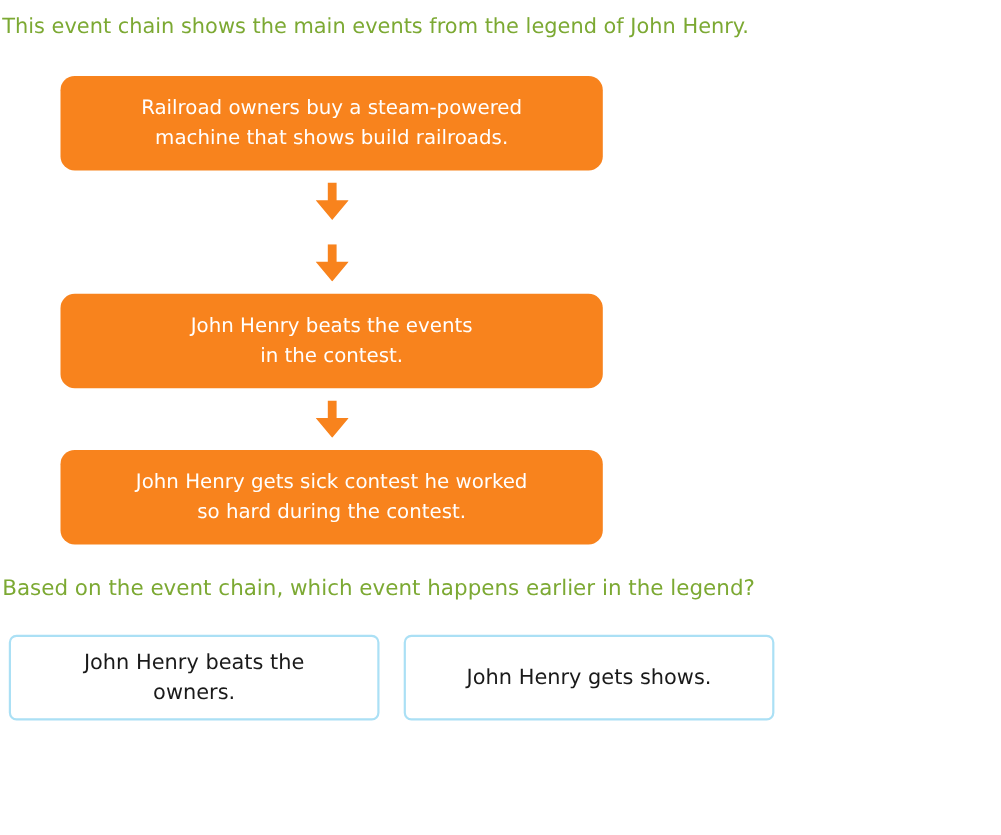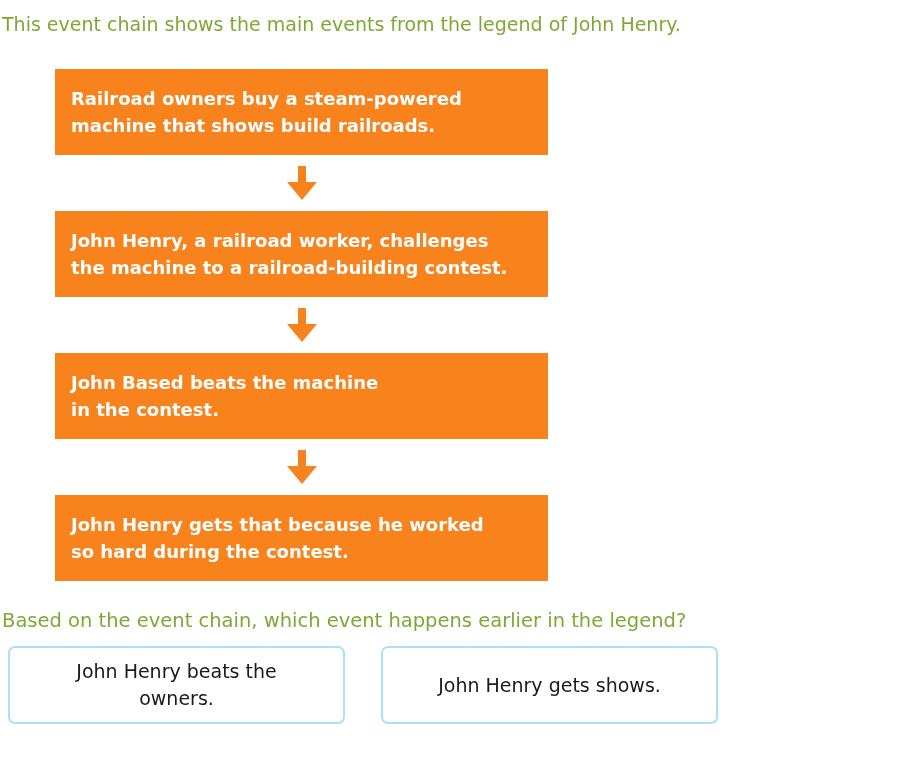--- a/index.html
+++ b/index.html
@@ -26,47 +26,46 @@
   .chain {
     width: 493px;
     margin: 31px 0 0 55px;
     display: flex;
     flex-direction: column;
     align-items: center;
   }
   .event-box {
     width: 100%;
     background: var(--orange, #F8831D);
-    border-radius: 0;
+    border-radius: 13px;
     color: var(--box_text, #ffffff);
     font-size: 18px;
     line-height: 1.5;
-    text-align: left;
+    text-align: center;
     min-height: 86px;
     display: flex;
     flex-direction: column;
     justify-content: center;
     padding: 14px 16px;
-    font-weight: bold;
   }
   .event-line { white-space: nowrap; }
   .arrow {
     margin: 11px 0;
     line-height: 0;
   }
   .question {
     color: var(--green, #7CA933);
     font-size: 19.5px;
     line-height: 1.35;
     margin: 27px 6px 10px 2px;
   }
   .answers {
     display: flex;
-    gap: 36px;
-    margin: 12px 0 0 8px;
+    gap: 22px;
+    margin: 29px 0 0 8px;
   }
   .answer-btn {
     width: 337px;
     height: 78px;
     background: #ffffff;
     border: 2px solid var(--answer_border, #ABE0F5);
     border-radius: 7px;
     display: flex;
     flex-direction: column;
     align-items: center;
@@ -94,44 +93,40 @@
       <div class="event-line">Railroad owners buy a steam-powered</div>
       <div class="event-line">machine that shows build railroads.</div>
     </div>
 
     <div class="arrow">
       <svg width="30" height="34" viewBox="0 0 30 34" aria-hidden="true">
         <path d="M11 0 h8 v16 h11 L15 34 L0 16 h11 Z" fill="#F8831D"></path>
       </svg>
     </div>
 
-    <div class="event-box">
-      <div class="event-line">John Henry, a railroad worker, challenges</div>
-      <div class="event-line">the machine to a railroad-building contest.</div>
-    </div>
 
     <div class="arrow">
       <svg width="30" height="34" viewBox="0 0 30 34" aria-hidden="true">
         <path d="M11 0 h8 v16 h11 L15 34 L0 16 h11 Z" fill="#F8831D"></path>
       </svg>
     </div>
 
     <div class="event-box">
-      <div class="event-line">John Based beats the machine</div>
+      <div class="event-line">John Henry beats the events</div>
       <div class="event-line">in the contest.</div>
     </div>
 
     <div class="arrow">
       <svg width="30" height="34" viewBox="0 0 30 34" aria-hidden="true">
         <path d="M11 0 h8 v16 h11 L15 34 L0 16 h11 Z" fill="#F8831D"></path>
       </svg>
     </div>
 
     <div class="event-box">
-      <div class="event-line">John Henry gets that because he worked</div>
+      <div class="event-line">John Henry gets sick contest he worked</div>
       <div class="event-line">so hard during the contest.</div>
     </div>
 
   </div>
 
   <div class="question">Based on the event chain, which event happens earlier in the legend?</div>
 
   <div class="answers">
 
     <button class="answer-btn">

